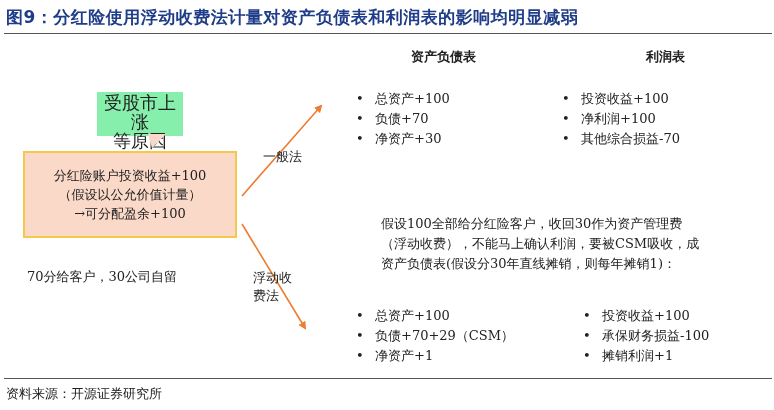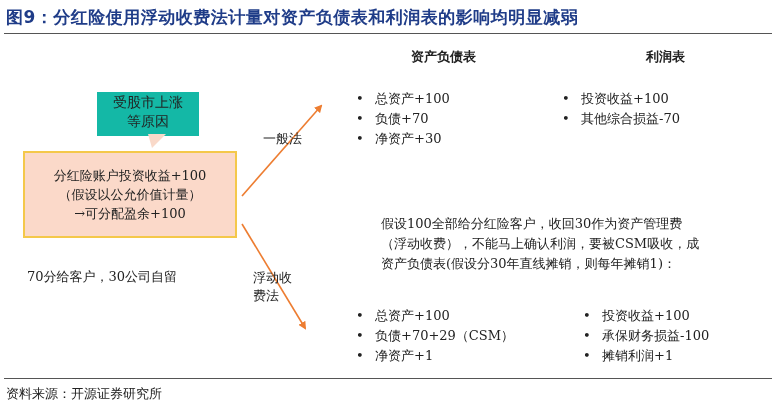--- a/index.html
+++ b/index.html
@@ -5,33 +5,33 @@
   html, body { margin:0; padding:0; background:#ffffff; }
   body { width:774px; height:410px; position:relative; overflow:hidden;
          font-family:"DejaVu Serif", "Liberation Serif", serif; color:#222; }
   .title { position:absolute; left:6px; top:6px; font-size:17px; font-weight:bold;
            color:#1f3c88; font-family:"DejaVu Sans", "Liberation Sans", sans-serif; letter-spacing:0.5px; white-space:nowrap; }
   .hr { position:absolute; left:4px; width:768px; height:1px; background:#555; }
   .hr.top { top:33px; }
   .hr.bottom { top:378px; }
   .source { position:absolute; left:6px; top:385px; font-size:13px; color:#222; white-space:nowrap; }
 
-  .callout { position:absolute; left:97px; top:92px; width:102px; height:43px;
-             background:#14b8a6; font-size:14px; line-height:19px; text-align:center; padding-top:1px; }
+  .callout { position:absolute; left:97px; top:92px; width:86px; height:43px;
+             background:#86efac; font-size:18px; line-height:19px; text-align:center; padding-top:1px; }
   .callout-tail { position:absolute; left:148px; top:134px; width:0; height:0;
                   border-left:4px solid transparent; border-right:14px solid transparent;
                   border-top:14px solid #f9d9c9; }
 
   .mainbox { position:absolute; left:23px; top:151px; width:210px; height:83px;
              background:#fbd9c9; border:2px solid #f4c84a; font-size:13px; line-height:19px;
              text-align:center; display:flex; flex-direction:column; justify-content:center; }
   .note { position:absolute; left:27px; top:268px; font-size:13px; white-space:nowrap; }
 
   .label { position:absolute; font-size:13px; line-height:18px; }
-  .l-general { left:263px; top:130px; }
+  .l-general { left:263px; top:148px; }
   .l-float { left:253px; top:269px; width:48px; }
 
   svg.arrows { position:absolute; left:0; top:0; width:774px; height:410px; pointer-events:none; }
 
   .col-head { position:absolute; font-size:13px; font-weight:bold; white-space:nowrap;margin-left:36px; }
   .h-bs { left:375px; top:48px; }
   .h-is { left:610px; top:48px; }
 
   ul.blist { position:absolute; margin:0; padding:0; list-style:none; font-size:13px; line-height:20px; }
   ul.blist li { position:relative; padding-left:19px; white-space:nowrap; }
@@ -83,20 +83,21 @@
 <div class="col-head h-bs">资产负债表</div>
 <div class="col-head h-is">利润表</div>
 
 <ul class="blist bs1">
   <li>总资产+100</li>
   <li>负债+70</li>
   <li>净资产+30</li>
 </ul>
 <ul class="blist is1">
   <li>投资收益+100</li>
+  <li>净利润+100</li>
   <li>其他综合损益-70</li>
 </ul>
 
 <div class="para">
   <div>假设100全部给分红险客户，收回30作为资产管理费</div>
   <div>（浮动收费），不能马上确认利润，要被CSM吸收，成</div>
   <div>资产负债表(假设分30年直线摊销，则每年摊销1)：</div>
 </div>
 
 <ul class="blist bs2">

